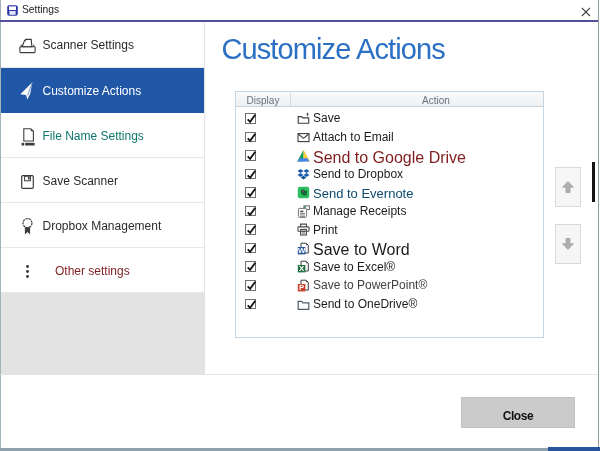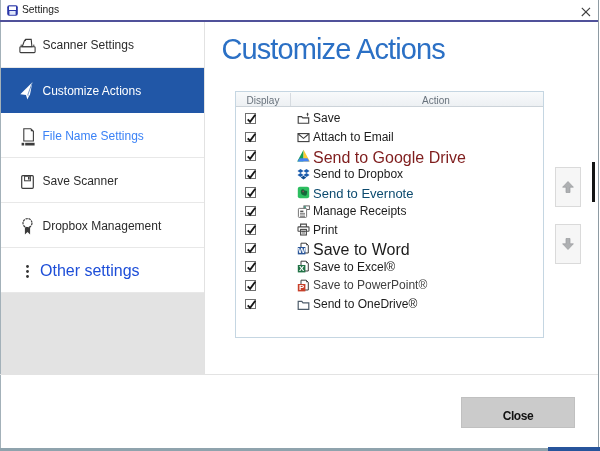--- a/index.html
+++ b/index.html
@@ -49,21 +49,21 @@
 <div style="position:absolute;left:42.5px;top:90.5px;transform:translateY(-50%);font-size:12px;color:#fff;white-space:nowrap">Customize Actions</div>
 <div style="position:absolute;left:1px;top:113.0px;width:202.5px;height:45.1px;background:#fff;border-bottom:1px solid #e8e8e8;box-sizing:border-box"></div>
 <div style="position:absolute;left:20.5px;top:127.5px;width:14px;height:18px">
     <svg width="14" height="18" viewBox="0 0 14 18">
       <path d="M2.8 0.7 h7 l2.6 2.6 V13 H2.8 z" fill="none" stroke="#3c3c3c" stroke-width="1.1"></path>
       <path d="M9.8 0.7 l2.6 2.6 h-2.6 z" fill="#3c3c3c"></path>
       <rect x="0.6" y="14.8" width="2.6" height="2.7" fill="#3c3c3c"></rect>
       <rect x="4.2" y="14.8" width="9.4" height="2.7" fill="#3c3c3c"></rect>
     </svg>
   </div>
-<div style="position:absolute;left:42.5px;top:135.6px;transform:translateY(-50%);font-size:12px;color:#3b82f6;white-space:nowrap">File Name Settings</div>
+<div style="position:absolute;left:42.5px;top:135.6px;transform:translateY(-50%);font-size:12px;color:#0f766e;white-space:nowrap">File Name Settings</div>
 <div style="position:absolute;left:1px;top:158.1px;width:202.5px;height:45.1px;background:#fff;border-bottom:1px solid #e8e8e8;box-sizing:border-box"></div>
 <div style="position:absolute;left:21px;top:174.5px;width:13px;height:14px">
     <svg width="13" height="14" viewBox="0 0 13 14">
       <rect x="0.7" y="0.7" width="11.6" height="12.6" rx="1" fill="none" stroke="#3c3c3c" stroke-width="1.2"></rect>
       <rect x="3.6" y="1.2" width="5.8" height="4.6" fill="none" stroke="#3c3c3c" stroke-width="1"></rect>
       <rect x="7" y="2" width="1.6" height="2.6" fill="#3c3c3c"></rect>
     </svg>
   </div>
 <div style="position:absolute;left:42.5px;top:180.7px;transform:translateY(-50%);font-size:12px;color:#2b2b2b;white-space:nowrap">Save Scanner</div>
 <div style="position:absolute;left:1px;top:203.2px;width:202.5px;height:45.1px;background:#fff;border-bottom:1px solid #e8e8e8;box-sizing:border-box"></div>
@@ -75,21 +75,21 @@
   </div>
 <div style="position:absolute;left:42.5px;top:225.8px;transform:translateY(-50%);font-size:12px;color:#2b2b2b;white-space:nowrap">Dropbox Management</div>
 <div style="position:absolute;left:1px;top:248.3px;width:202.5px;height:45.1px;background:#fff;border-bottom:1px solid #e8e8e8;box-sizing:border-box"></div>
 <div style="position:absolute;left:25.9px;top:264.9px;width:3px;height:13px">
     <svg width="3" height="13" viewBox="0 0 3 13">
       <circle cx="1.5" cy="1.5" r="1.4" fill="#333"></circle>
       <circle cx="1.5" cy="6.5" r="1.4" fill="#333"></circle>
       <circle cx="1.5" cy="11.5" r="1.4" fill="#333"></circle>
     </svg>
   </div>
-<div style="position:absolute;left:40px;top:270.9px;transform:translateY(-50%);font-size:16px;color:#1d4ed8;white-space:nowrap">Other settings</div>
+<div style="position:absolute;left:55px;top:270.9px;transform:translateY(-50%);font-size:12px;color:#7f1d1d;white-space:nowrap">Other settings</div>
 <div class="abs" style="left:1px;top:293.4px;width:202.5px;height:80.4px;background:#e3e3e3"></div>
 <div class="abs" style="left:203.5px;top:22.1px;width:1px;height:351.7px;background:#e2e2e2"></div>
 
 <div class="abs" style="left:221.5px;top:33.2px;font-size:29px;color:#2b70c5;letter-spacing:-0.9px">Customize Actions</div>
 
 <div class="abs" style="left:235px;top:91px;width:308.5px;height:247px;border:1px solid #c5d6e2;background:#fff"></div>
 <div class="abs" style="left:236px;top:92px;width:306.5px;height:14.8px;background:linear-gradient(#f8fafb,#edf0f3);border-bottom:1px solid #ccd3d9"></div>
 <div class="abs" style="left:236px;top:95px;width:54px;text-align:center;font-size:10px;color:#68727c">Display</div>
 <div class="abs" style="left:290px;top:95px;width:292px;text-align:center;font-size:10px;color:#68727c">Action</div>
 <div class="abs" style="left:289.7px;top:92.5px;width:1px;height:13.8px;background:#d6dbe0"></div>

